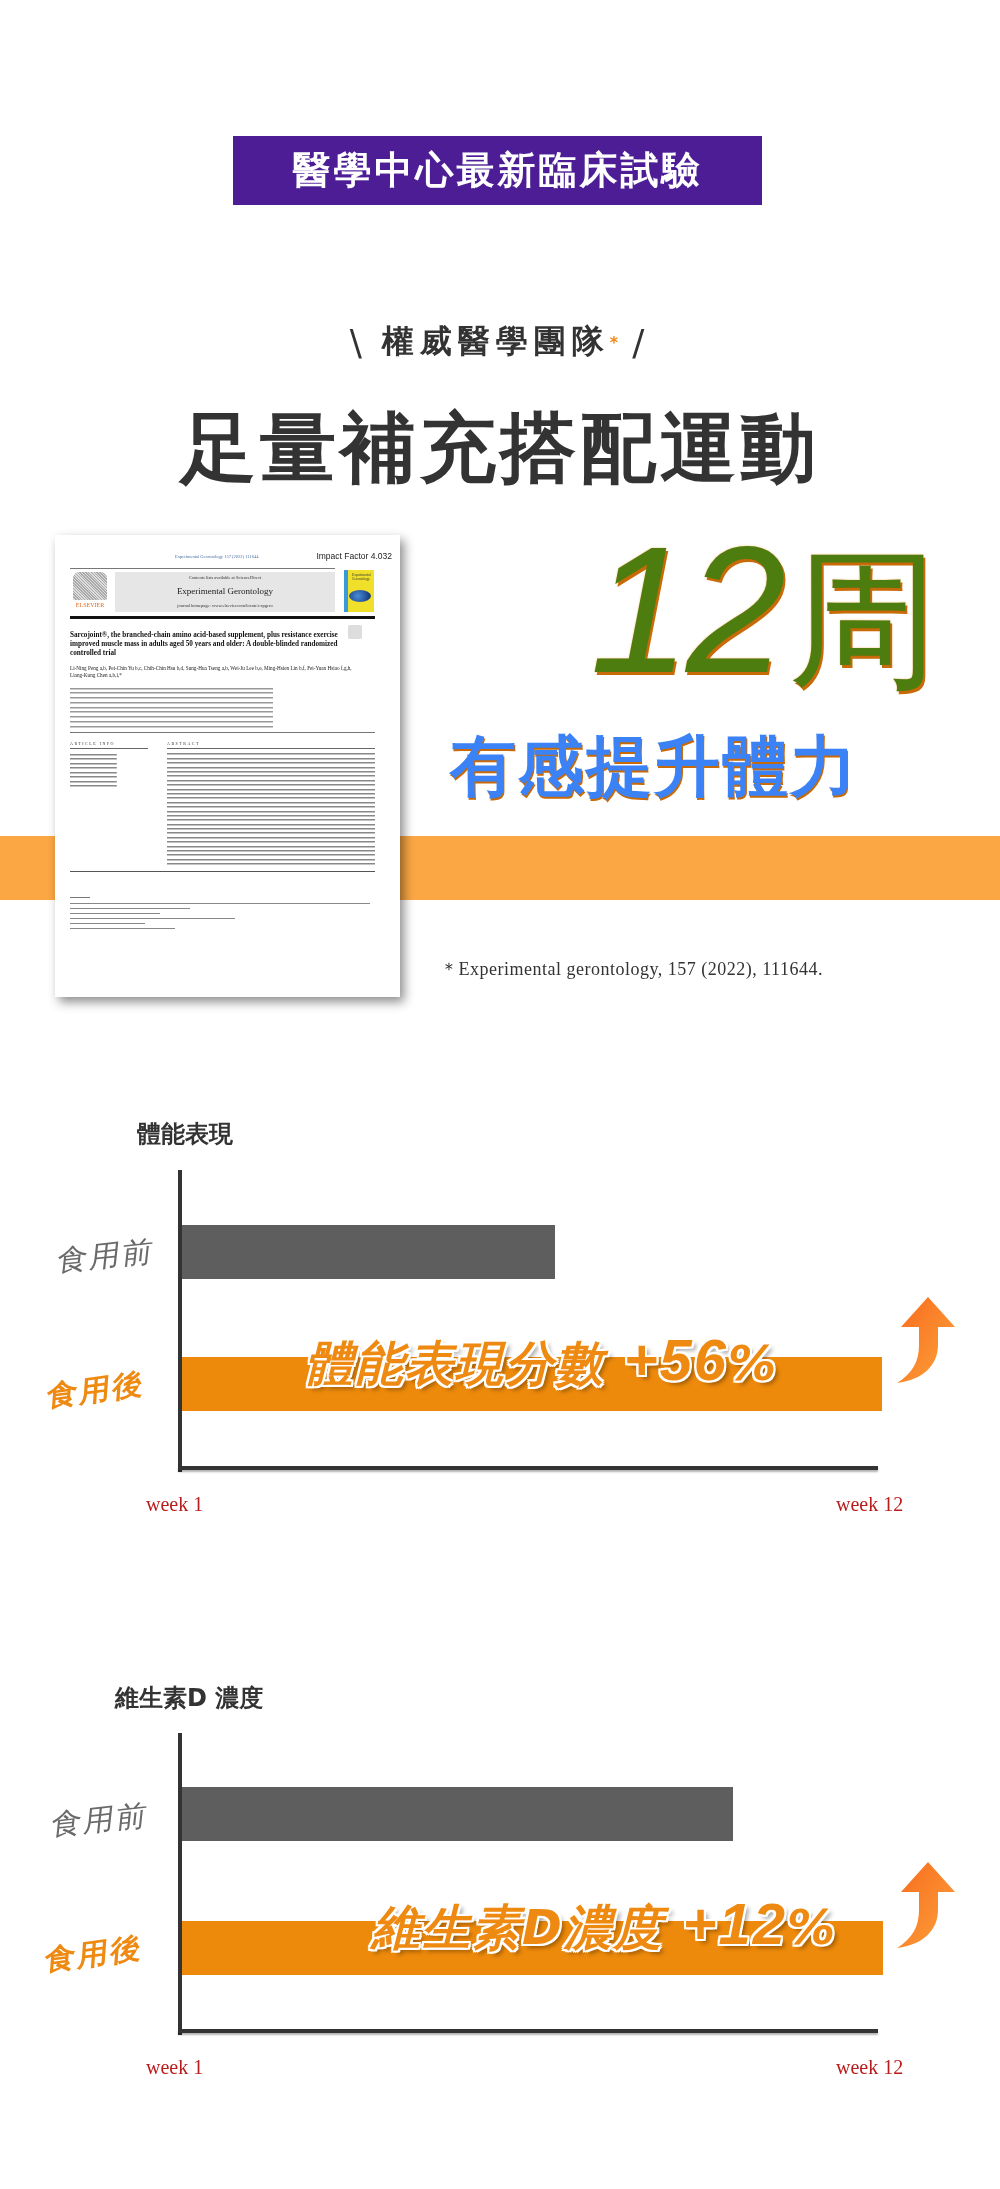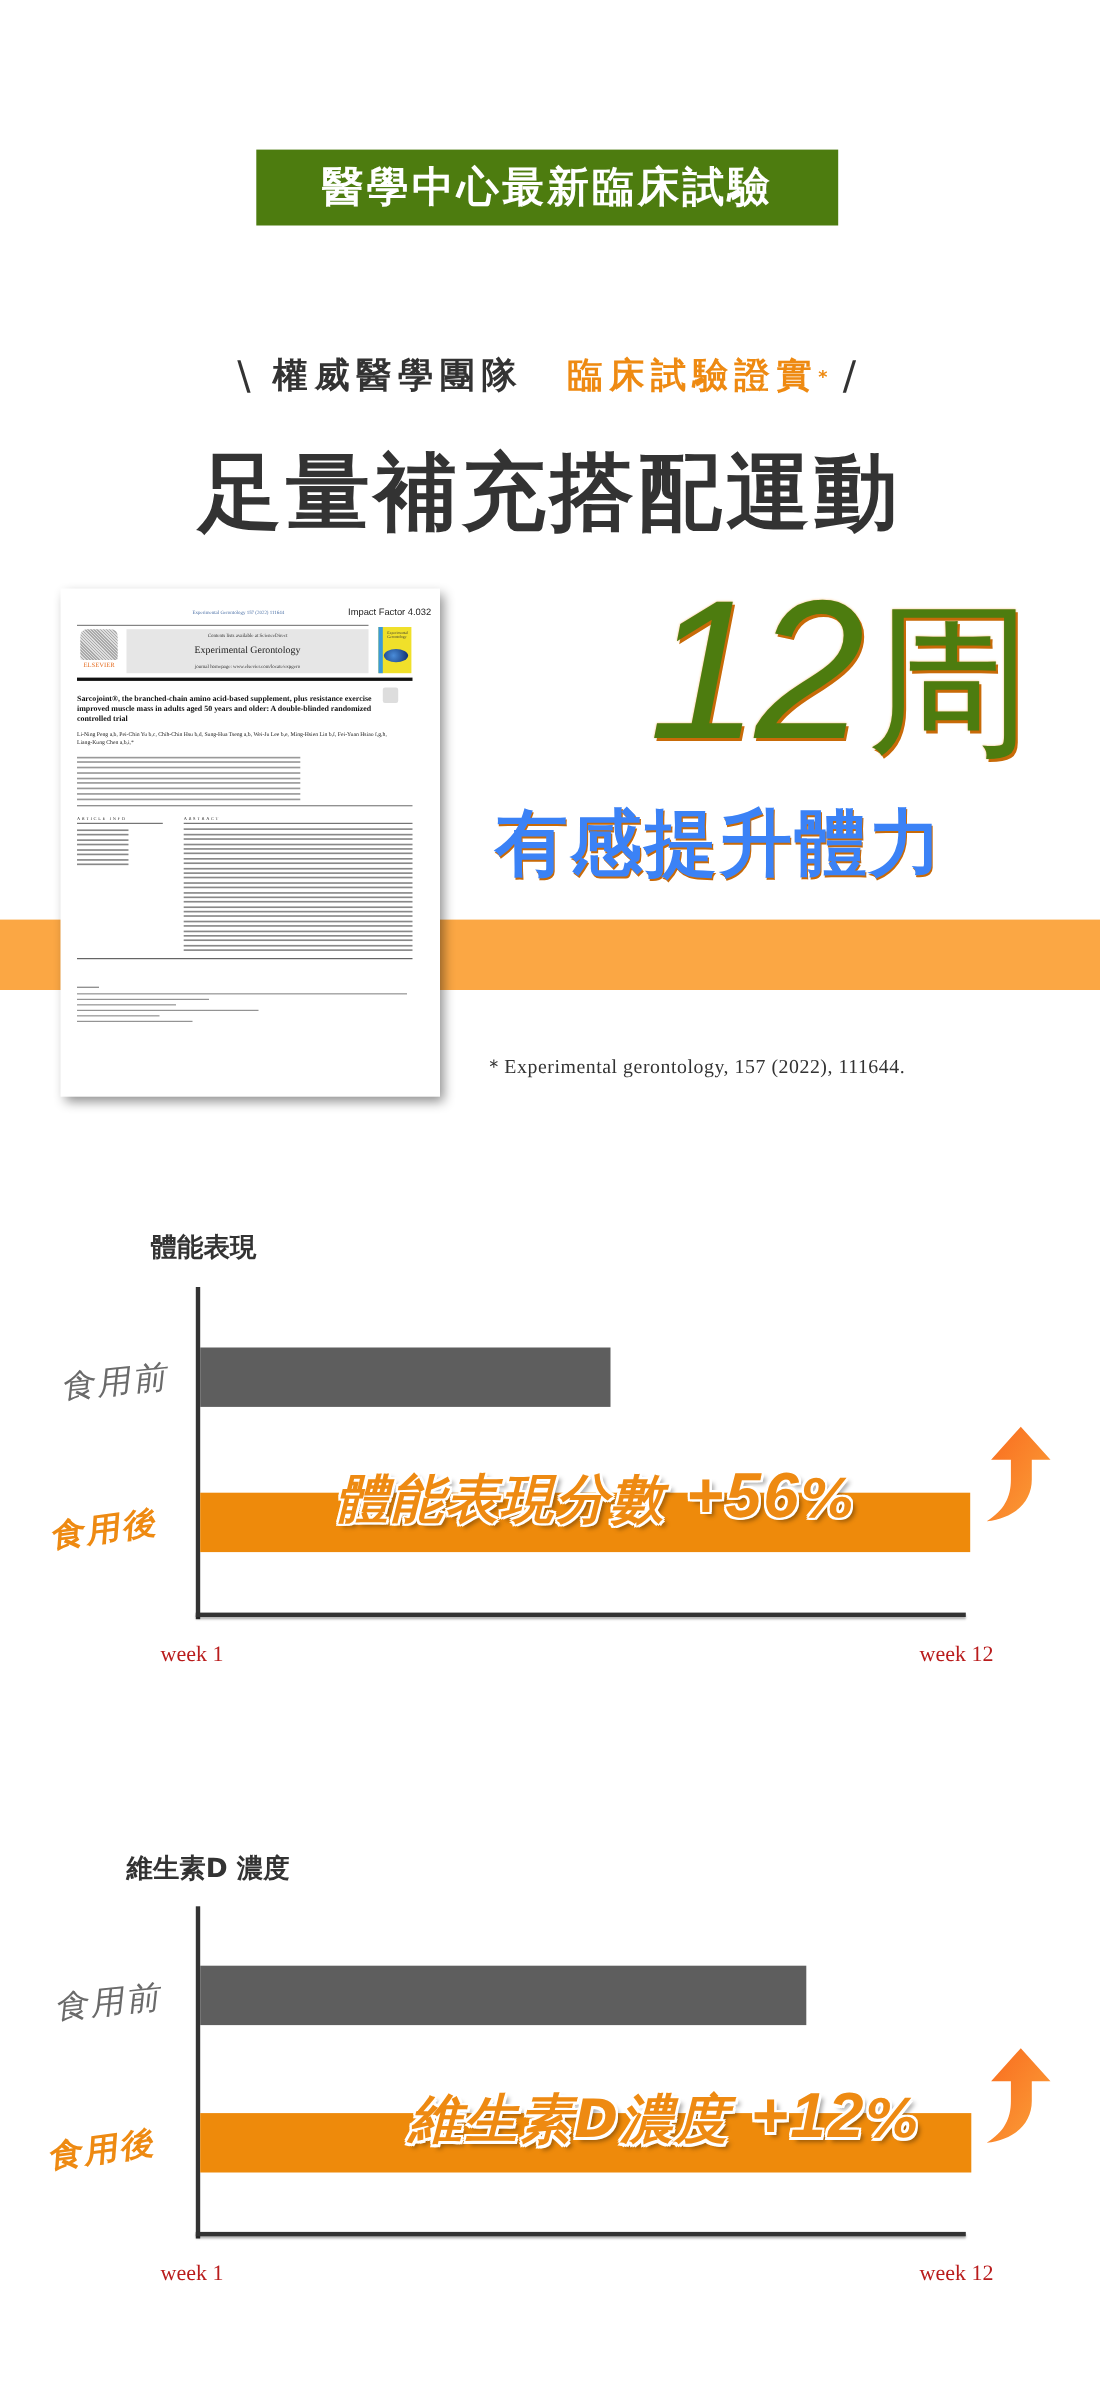--- a/index.html
+++ b/index.html
@@ -1,21 +1,21 @@
 <!DOCTYPE html>
 <html><head>
 <meta charset="utf-8">
 <style>
   html, body { margin: 0; padding: 0; background: #ffffff; }
   body { width: 1000px; height: 2189px; position: relative; overflow: hidden;
          font-family: "DejaVu Sans", sans-serif; color: #333; }
   .abs { position: absolute; }
 
   
-  .top-banner { left: 233px; top: 136px; width: 529px; height: 69px; background: #4d7c0f;
+  .top-banner { left: 233px; top: 136px; width: 529px; height: 69px; background: #4c1d95;
                 display: flex; align-items: center; justify-content: center; }
   .top-banner span { color: #fff; font-size: 38px; font-weight: bold; letter-spacing: 3px; }
 
   
   .subtitle { left: 0; top: 312px; width: 1000px; height: 60px; display: flex; align-items: center;
               justify-content: center; font-size: 32px; font-weight: bold; letter-spacing: 6px; }
   .subtitle .slash { color: #333; font-weight: normal; font-size: 36px; margin: 0 14px; }
   .subtitle .dark { color: #333; }
   .subtitle .orange { color: #EE8A12; margin-left: 40px; }
   .subtitle sup { font-size: 16px; color: #EE8A12; letter-spacing: 0; }
@@ -95,21 +95,20 @@
 </head>
 <body>
 
 <div class="abs top-banner">
   <span>醫學中心最新臨床試驗</span>
 </div>
 
 <div class="abs subtitle">
   <span class="slash">\</span>
   <span class="dark">權威醫學團隊</span>
-  <span class="orange">臨床試驗證實</span>
     <sup>*</sup>
   <span class="slash">/</span>
 </div>
 
 <div class="abs main-title">足量補充搭配運動</div>
 
 <div class="abs band"></div>
 
 <div class="abs paper">
   <div class="jref">Experimental Gerontology 157 (2022) 111644</div>

